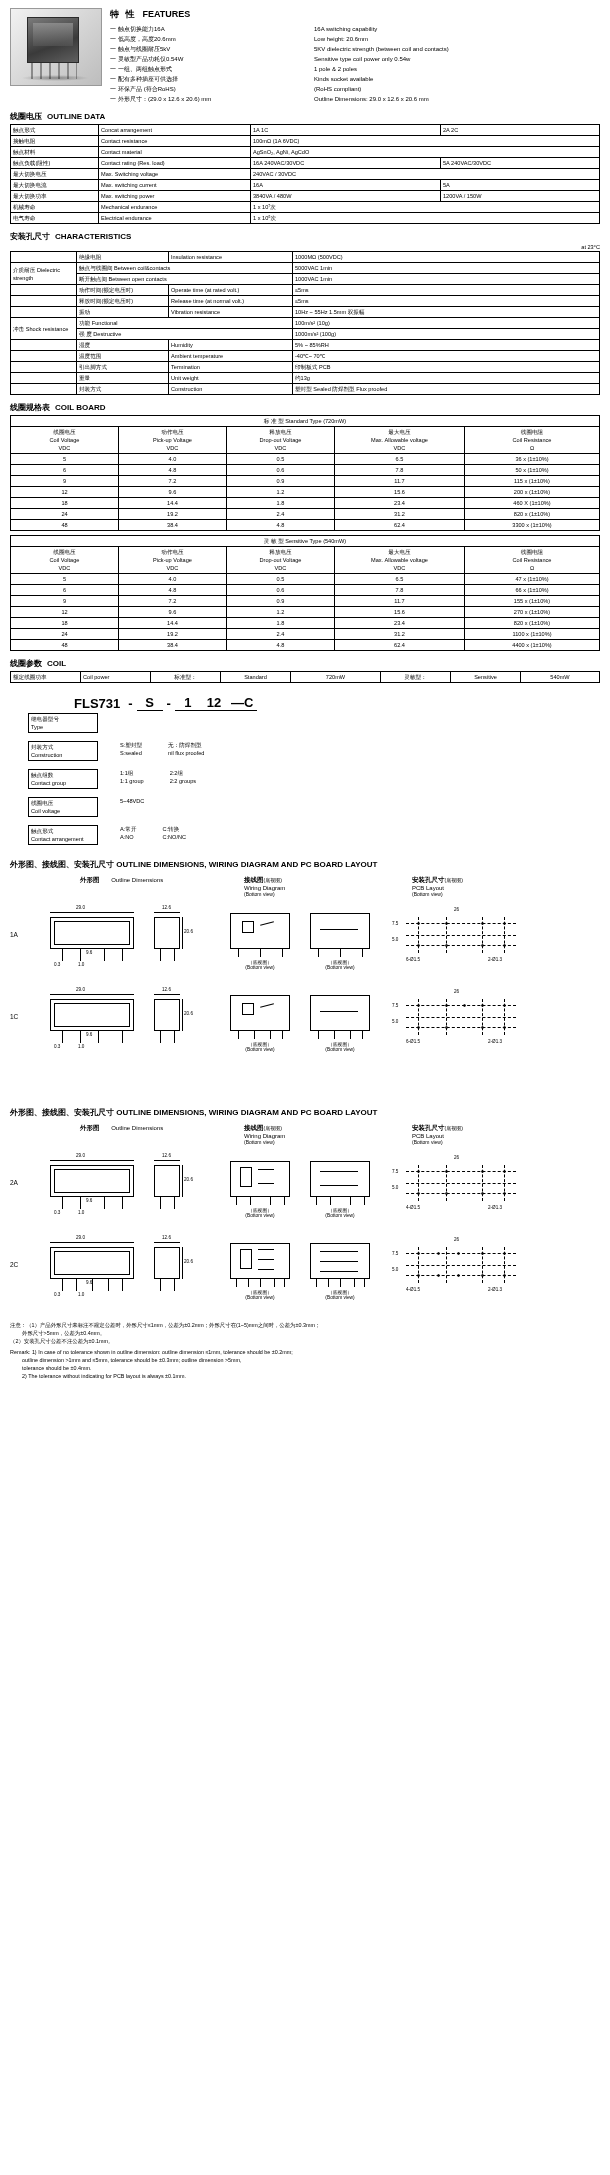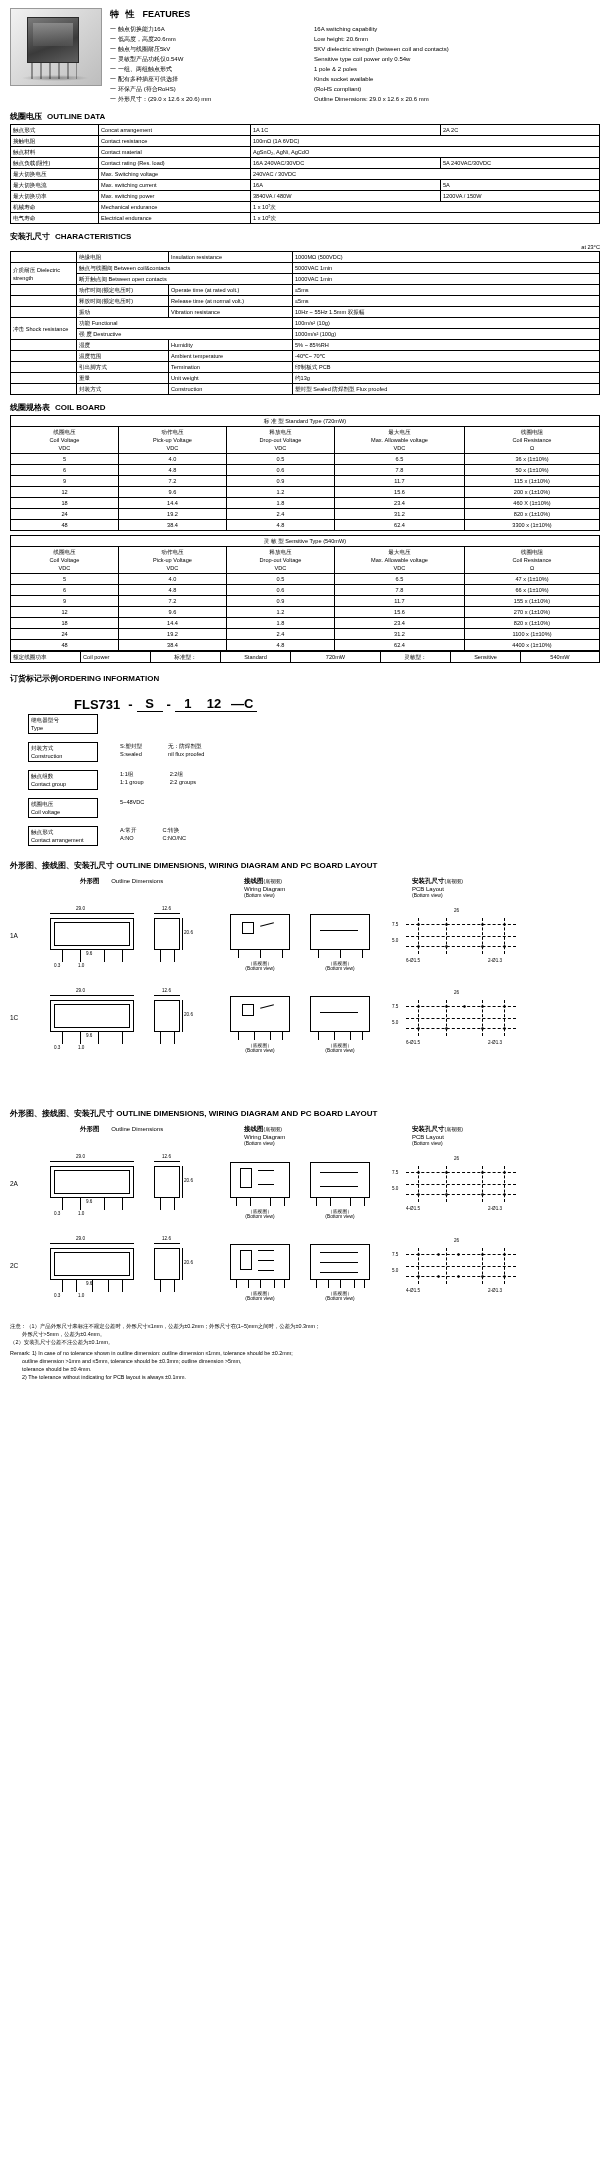--- a/index.html
+++ b/index.html
@@ -429,39 +429,39 @@
     <tr>
           <td class="c">48</td>
           <td class="c">38.4</td>
           <td class="c">4.8</td>
           <td class="c">62.4</td>
           <td class="c">4400 x (1±10%)</td>
         </tr>
   </tbody>
     </table>
 
+  <div class="sec-head">
+    <span>线圈参数</span><span class="en">COIL</span>
+  </div>
   <table class="bd">
     <tbody>
         <tr>
       <td style="width:70px">额定线圈功率</td>
       <td style="width:70px">Coil power</td>
       <td style="width:70px" class="c">标准型：</td>
       <td style="width:70px" class="c">Standard</td>
       <td style="width:90px" class="c">720mW</td>
       <td style="width:70px" class="c">灵敏型：</td>
       <td style="width:70px" class="c">Sensitive</td>
       <td class="c">540mW</td>
     </tr>
   </tbody>
     </table>
 
   <div class="order-wrap">
-    <div class="sec-head-wide">
-      <span>订货标记示例</span><span class="en">ORDERING INFORMATION</span>
-    </div>
 
     <div class="order-code">
       <span class="code-part">FLS731</span>
       <span class="code-part">-</span>
       <span class="code-part code-box">S</span>
       <span class="code-part">-</span>
       <span class="code-part code-box">1</span>
       <span class="code-part code-box">12</span>
       <span class="code-part code-box">—C</span>
     </div>

